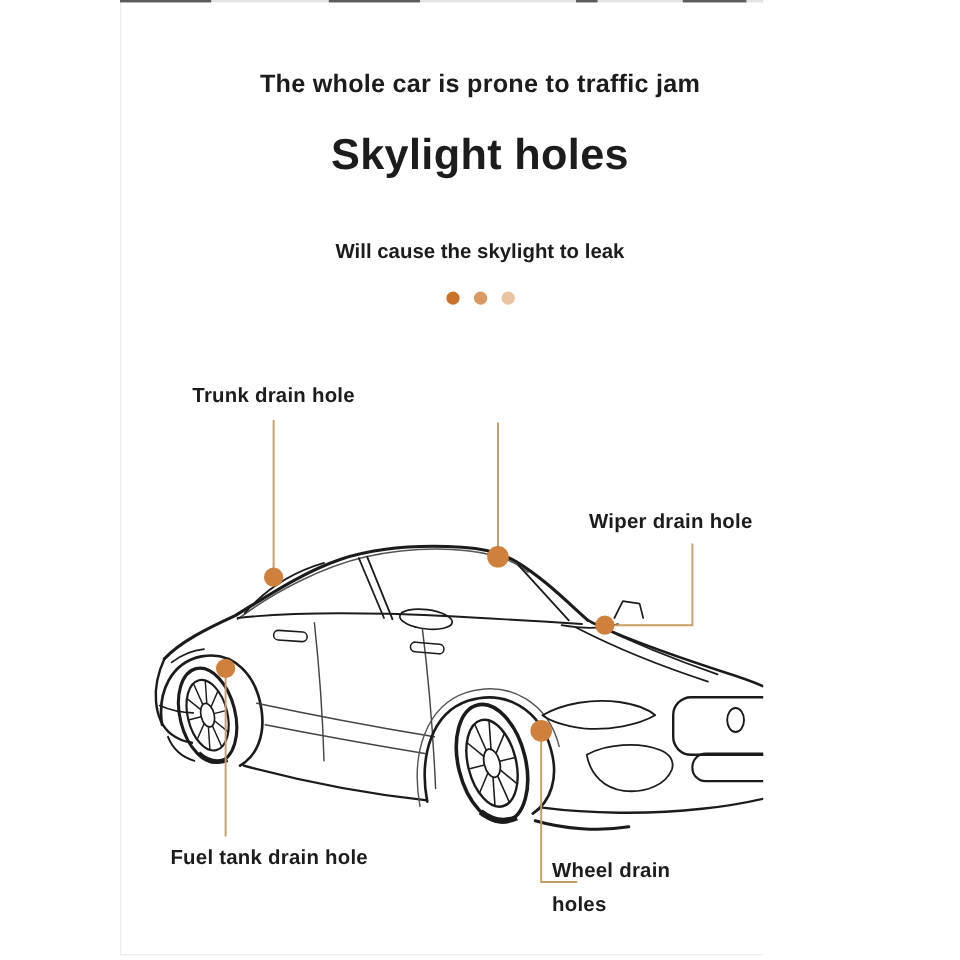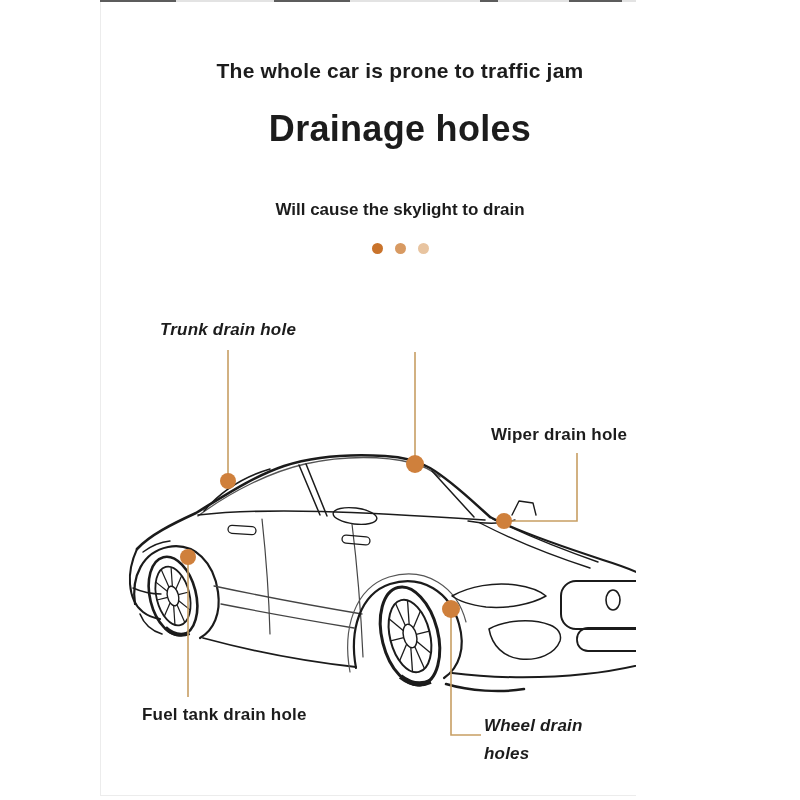--- a/index.html
+++ b/index.html
@@ -31,22 +31,22 @@
 
   <div class="abs frame"></div>
   <div class="abs topline" style="left:100px;width:600px;"></div>
   <div class="abs topmark" style="left:100px;width:76px;"></div>
   <div class="abs topmark" style="left:274px;width:76px;"></div>
   <div class="abs topmark" style="left:480px;width:18px;"></div>
   <div class="abs topmark" style="left:569px;width:53px;"></div>
   <div class="abs topmark" style="left:690px;width:10px;"></div>
 
   <div class="abs ctr kicker">The whole car is prone to traffic jam</div>
-  <div class="abs ctr title">Drainage holes</div>
-  <div class="abs ctr warning">Will cause the skylight to drain</div>
+  <div class="abs ctr title">Skylight holes</div>
+  <div class="abs ctr warning">Will cause the skylight to leak</div>
   <div class="abs ctr dotrow">
     <span class="pdot" style="background-color: rgb(201, 115, 43);"></span>
     <span class="pdot" style="background-color: rgb(216, 154, 98);"></span>
     <span class="pdot" style="background-color: rgb(232, 196, 160);"></span>
   </div>
 
   <svg width="800" height="800" viewBox="0 0 800 800">
     <g fill="none" stroke="#1b1b1b" stroke-linecap="round" stroke-linejoin="round">
 
       <path stroke-width="2.6" d="M137,549 C150,535 172,524 196,513 C224,496 252,477 284,466 C315,456 352,454 385,456 C405,457 418,461 430,468 C452,481 472,501 490,517"></path>
@@ -149,18 +149,18 @@
     </g>
     <g style="fill:var(--dot_fill,#cf803c)" stroke="none">
       <circle cx="228" cy="481" r="8"></circle>
       <circle cx="415" cy="464" r="9"></circle>
       <circle cx="504" cy="521" r="8"></circle>
       <circle cx="188" cy="557" r="8"></circle>
       <circle cx="451" cy="609" r="9"></circle>
     </g>
   </svg>
 
-  <div class="abs callout centered" style="left:228px;top:320px;font-style:italic;">Trunk drain hole</div>
+  <div class="abs callout centered" style="left:228px;top:320px;">Trunk drain hole</div>
   <div class="abs callout centered" style="left:559px;top:425px;">Wiper drain hole</div>
   <div class="abs callout" style="left:142px;top:705px;">Fuel tank drain hole</div>
-  <div class="abs callout wrap" style="left:484px;top:712px;width:112px;font-style:italic;">Wheel drain holes</div>
+  <div class="abs callout wrap" style="left:460px;top:712px;width:112px;">Wheel drain holes</div>
 
 </div>
 
 </body></html>

